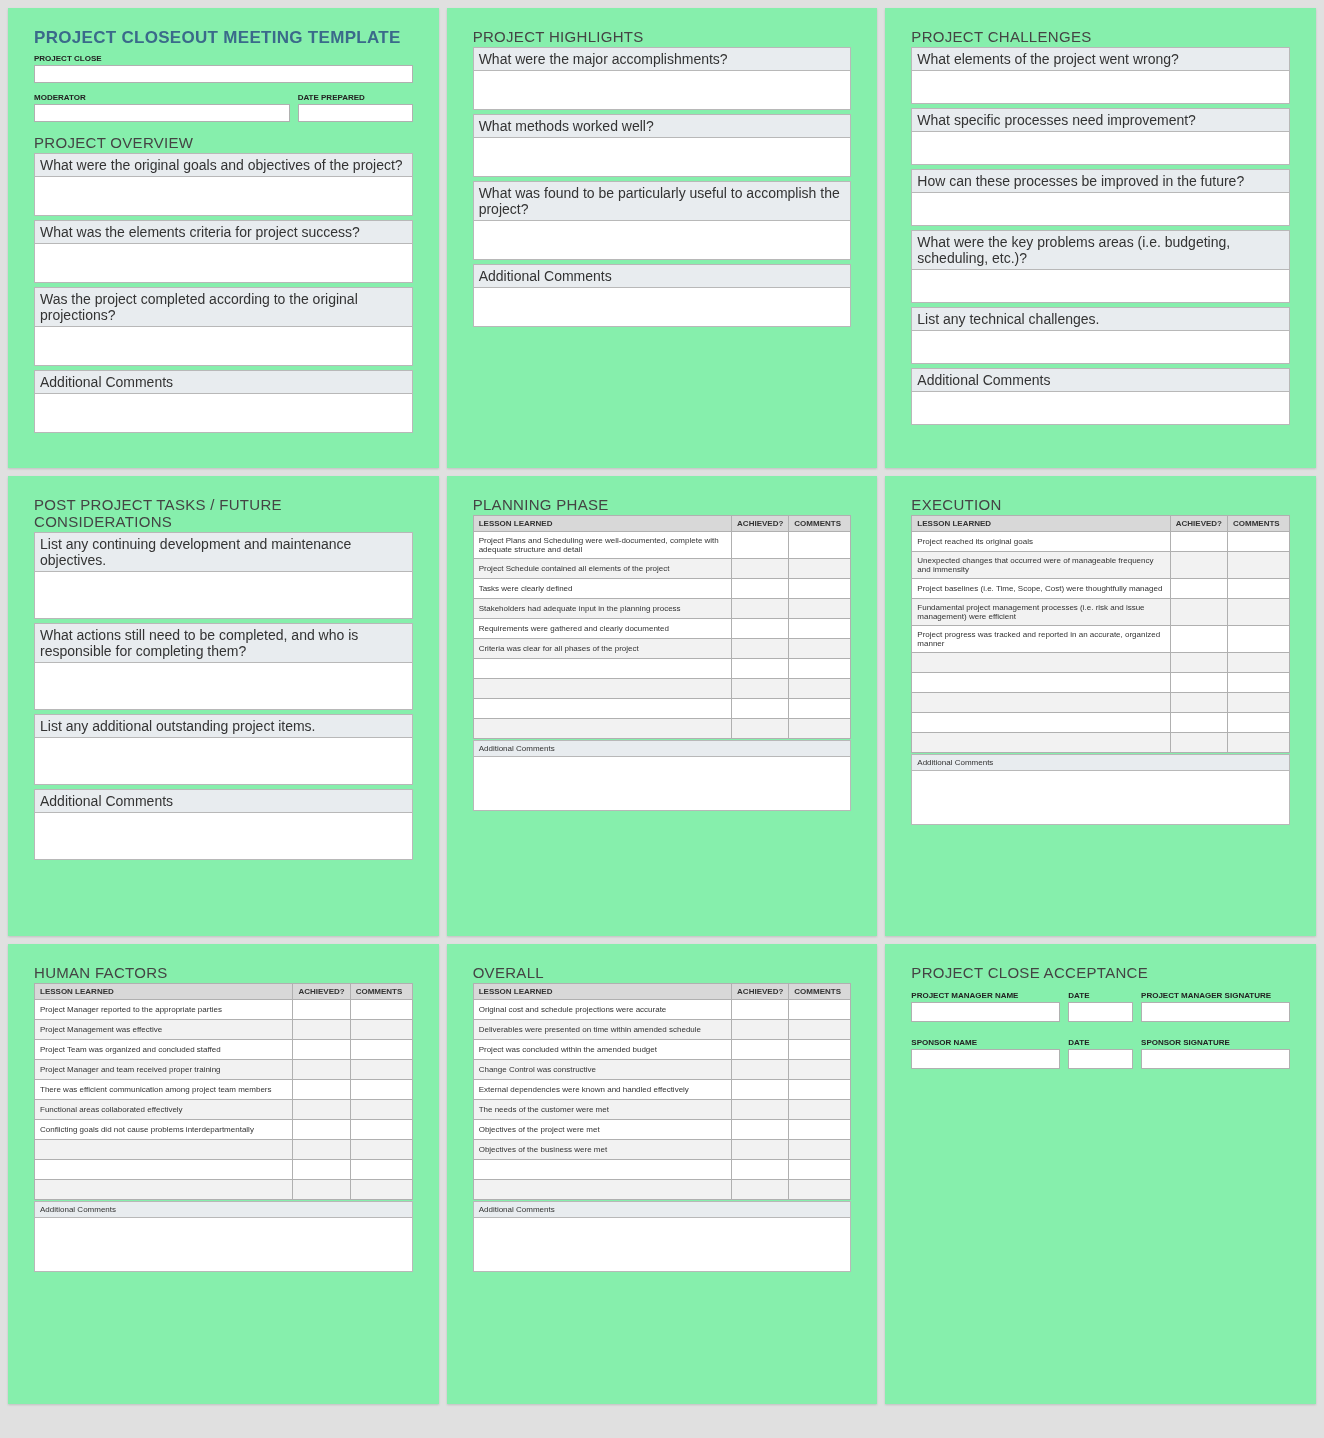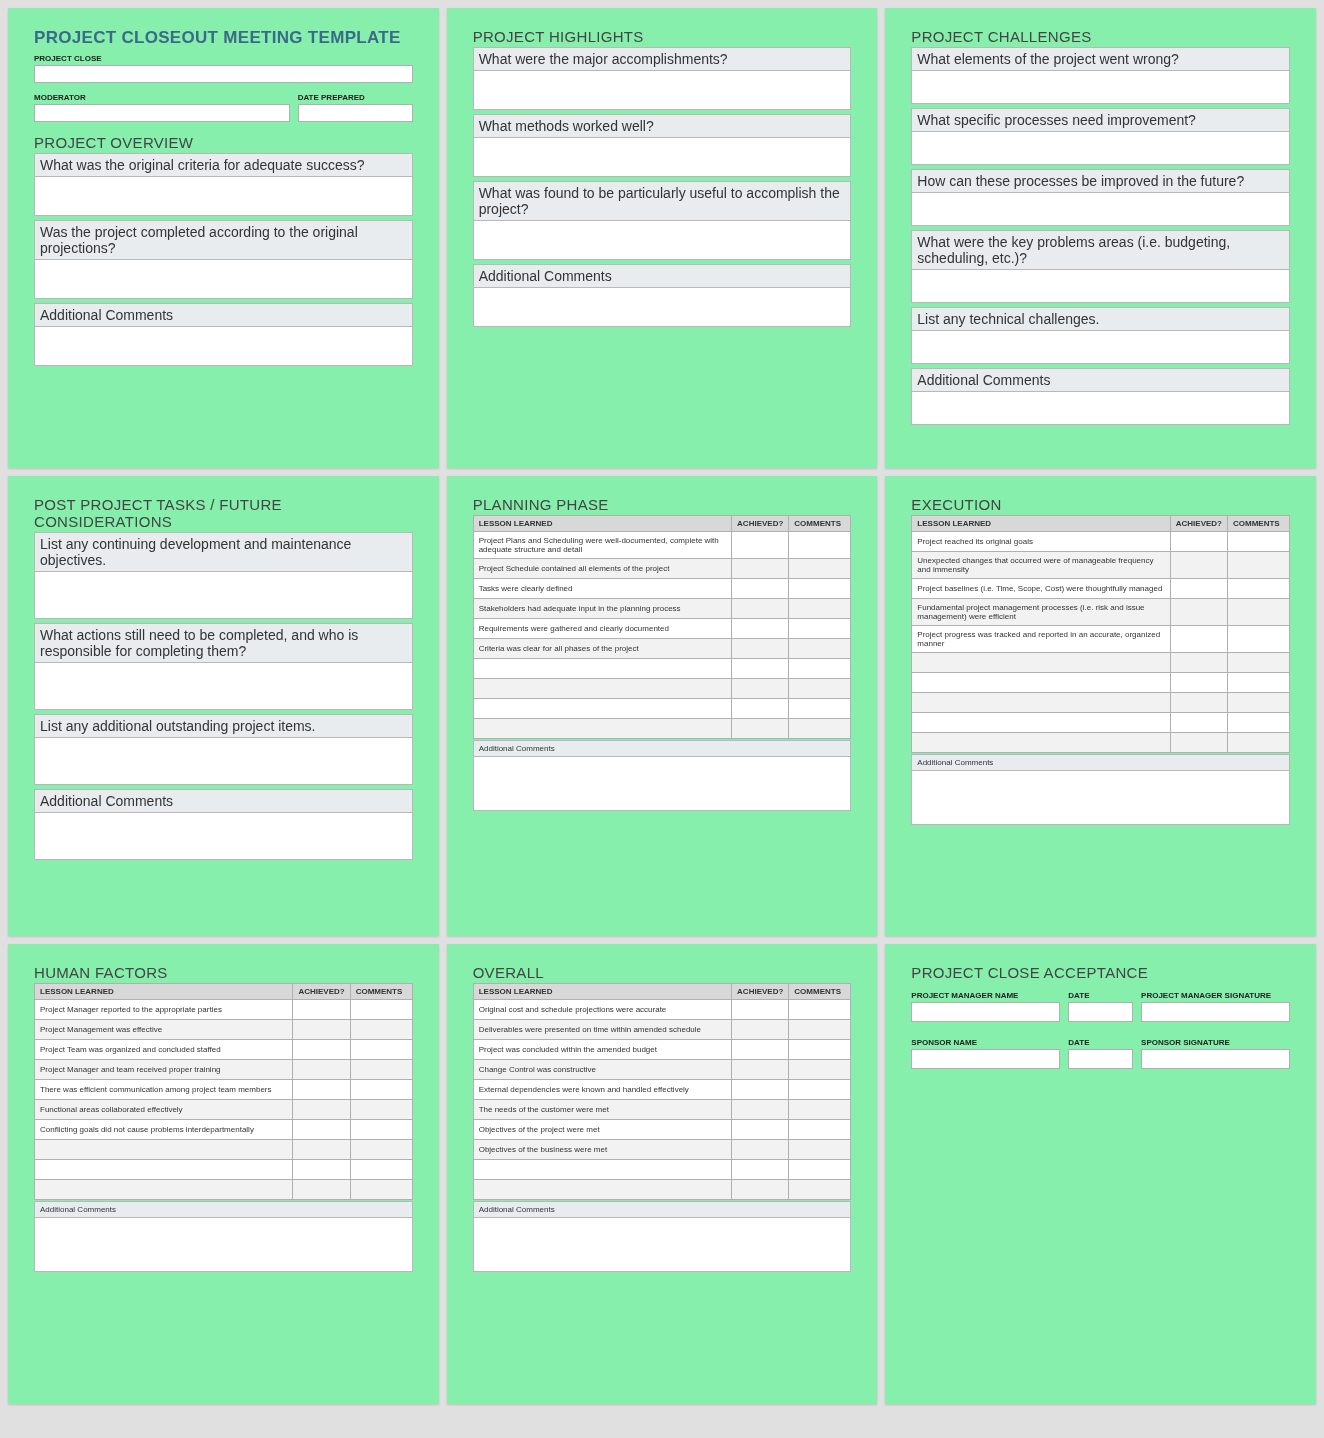--- a/index.html
+++ b/index.html
@@ -137,21 +137,25 @@
         <span class="label-strong">MODERATOR</span>
         <div class="field"></div>
       </div>
       <div class="col" style="flex:0.45;">
         <span class="label-strong">DATE PREPARED</span>
         <div class="field"></div>
       </div>
     </div>
     <div class="section-hdr">PROJECT OVERVIEW</div>
     <div class="qbox">
-        <div class="qlabel">What was the original criteria for adequate success?</div>
+        <div class="qlabel">What were the original goals and objectives of the project?</div>
+        <div class="qarea"></div>
+      </div>
+    <div class="qbox">
+        <div class="qlabel">What was the elements criteria for project success?</div>
         <div class="qarea"></div>
       </div>
     <div class="qbox">
         <div class="qlabel">Was the project completed according to the original projections?</div>
         <div class="qarea"></div>
       </div>
     <div class="qbox">
         <div class="qlabel">Additional Comments</div>
         <div class="qarea"></div>
       </div>

